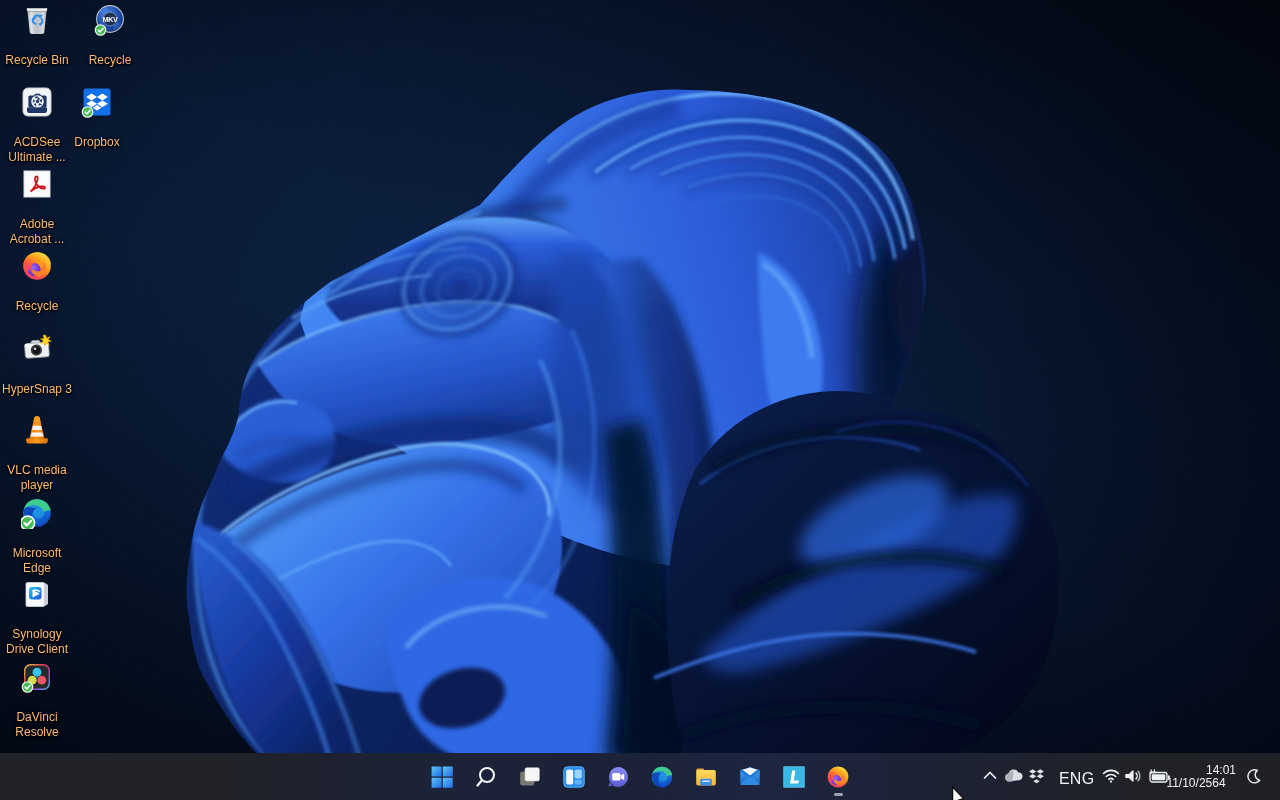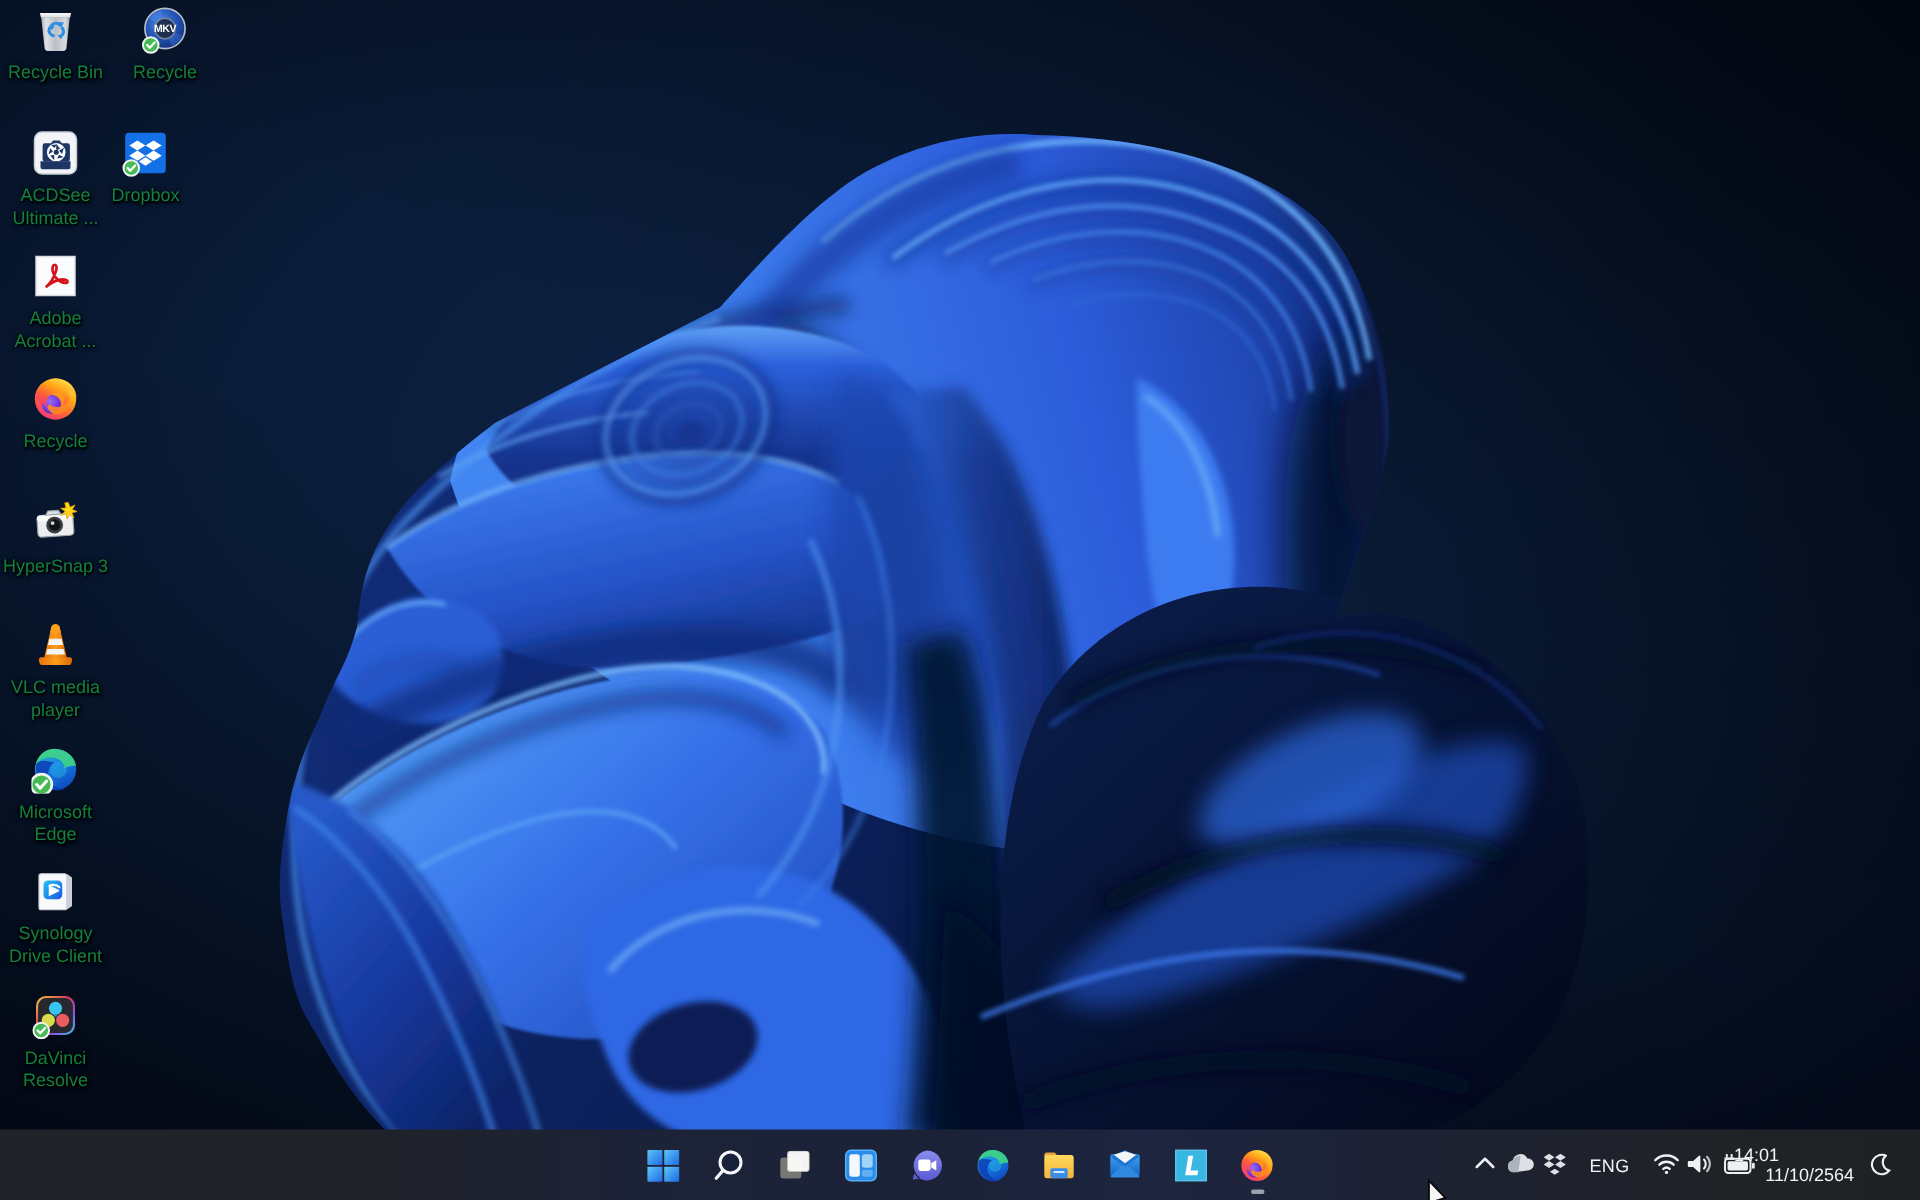--- a/index.html
+++ b/index.html
@@ -1,20 +1,20 @@
 <!DOCTYPE html>
 <html><head>
 <meta charset="utf-8">
 <style>
   html,body{margin:0;padding:0;width:1280px;height:800px;overflow:hidden;background:#02070f;font-family:"Liberation Sans",sans-serif;}
   *{box-sizing:border-box;}
   #wall{position:absolute;top:0;left:0;width:1280px;height:800px;}
   .icon{position:absolute;display:flex;flex-direction:column;align-items:center;width:84px;}
   .icon svg.glyph{display:block;}
-  .icon .lbl{margin-top:5px;font-size:12px;line-height:14.5px;color:#15803d;text-align:center;
+  .icon .lbl{margin-top:17px;font-size:12px;line-height:14.5px;color:#fdba74;text-align:center;
     text-shadow:0 1px 2px rgba(0,0,0,.95), 0 0 4px rgba(0,0,0,.8), 1px 1px 1px rgba(0,0,0,.9);}
   #taskbar{position:absolute;left:0;bottom:0;width:1280px;height:47px;
     background:linear-gradient(to right,#212329 0%,#202228 18%,#1d2337 32%,#1b2238 50%,#1d2540 60%,#1d2233 74%,#202226 90%,#1f2126 100%);}
   .tbi{position:absolute;top:765px;}
   .tray{position:absolute;}
   .traytxt{position:absolute;color:#f1f3f5;font-size:12px;}
 </style>
 </head>
 <body>
 
@@ -544,21 +544,21 @@
 <svg class="tray" style="left:1028px;top:768px" width="18" height="17" viewBox="0 0 18 17">
   <g fill="#dde1e6">
     <path d="M4.7,1.2 L8.3,3.5 L4.7,5.8 L1.1,3.5 Z"></path>
     <path d="M12.3,1.2 L15.9,3.5 L12.3,5.8 L8.7,3.5 Z"></path>
     <path d="M4.7,6 L8.3,8.3 L4.7,10.6 L1.1,8.3 Z"></path>
     <path d="M12.3,6 L15.9,8.3 L12.3,10.6 L8.7,8.3 Z"></path>
     <path d="M8.5,11.2 L11.7,13.2 L8.5,15.2 L5.3,13.2 Z"></path>
   </g>
 </svg>
 
-<div class="traytxt" style="left:1059px;top:769.5px;width:28px;text-align:center;font-size:12px;letter-spacing:0.2px">ENG</div>
+<div class="traytxt" style="left:1059px;top:769.5px;width:28px;text-align:center;font-size:16px;letter-spacing:0.2px">ENG</div>
 
 <svg class="tray" style="left:1102px;top:769px" width="18" height="14" viewBox="0 0 18 14">
   <path d="M1.5,4.5 a10.5,10.5 0 0 1 15,0" fill="none" stroke="#eef1f4" stroke-width="1.6" stroke-linecap="round"></path>
   <path d="M4.2,7.5 a6.8,6.8 0 0 1 9.6,0" fill="none" stroke="#eef1f4" stroke-width="1.6" stroke-linecap="round"></path>
   <path d="M6.9,10.3 a3.2,3.2 0 0 1 4.2,0" fill="none" stroke="#eef1f4" stroke-width="1.6" stroke-linecap="round"></path>
   <circle cx="9" cy="12.6" r="1.1" fill="#eef1f4"></circle>
 </svg>
 
 <svg class="tray" style="left:1124px;top:769px" width="19" height="14" viewBox="0 0 19 14">
   <path d="M2,5 h2.8 l3.6,-3.4 a0.7,0.7 0 0 1 1.2,0.5 v9.8 a0.7,0.7 0 0 1 -1.2,0.5 l-3.6,-3.4 h-2.8 a0.8,0.8 0 0 1 -0.8,-0.8 v-2.4 a0.8,0.8 0 0 1 0.8,-0.8 z" fill="#eef1f4"></path>
@@ -567,22 +567,22 @@
 </svg>
 
 <svg class="tray" style="left:1148px;top:769px" width="22" height="14" viewBox="0 0 22 14">
   <rect x="2" y="3.5" width="17" height="9.5" rx="2.2" fill="none" stroke="#eef1f4" stroke-width="1.3"></rect>
   <rect x="20" y="6.2" width="1.8" height="4" rx="0.9" fill="#eef1f4"></rect>
   <rect x="3.7" y="5.2" width="13.6" height="6.1" rx="1.1" fill="#eef1f4"></rect>
   <path d="M3.2,0.4 v2.4 M6.4,0.4 v2.4" stroke="#eef1f4" stroke-width="1.3"></path>
   <path d="M1.6,2.6 h6.4 v1.6 h-6.4 z" fill="#eef1f4"></path>
 </svg>
 
-<div class="traytxt" style="left:1156px;top:763.5px;width:80px;text-align:left;font-size:12px;line-height:13px">14:01</div>
-<div class="traytxt" style="left:1156px;top:777px;width:80px;text-align:right;font-size:12px;line-height:13px">11/10/2564</div>
+<div class="traytxt" style="left:1156px;top:763.5px;width:80px;text-align:right;font-size:12px;line-height:13px">14:01</div>
+<div class="traytxt" style="left:1156px;top:777px;width:80px;text-align:center;font-size:12px;line-height:13px">11/10/2564</div>
 
 <svg class="tray" style="left:1246px;top:768.5px" width="15" height="15" viewBox="0 0 17 17">
   <path d="M12.8,1.6 a7.4,7.4 0 1 0 2.7,11.2 a6.4,6.4 0 0 1 -2.7,-11.2 z" fill="none" stroke="#eef1f4" stroke-width="1.6" stroke-linejoin="round"></path>
 </svg>
 
 <svg class="tray" style="left:950px;top:785px" width="16" height="15" viewBox="0 0 16 15">
   <path d="M2.6,2 L2.6,17 L13.6,13.6 Z" fill="#f6f6f6" stroke="#0a0a0a" stroke-width="1.3"></path>
 </svg>
 </div>
 

